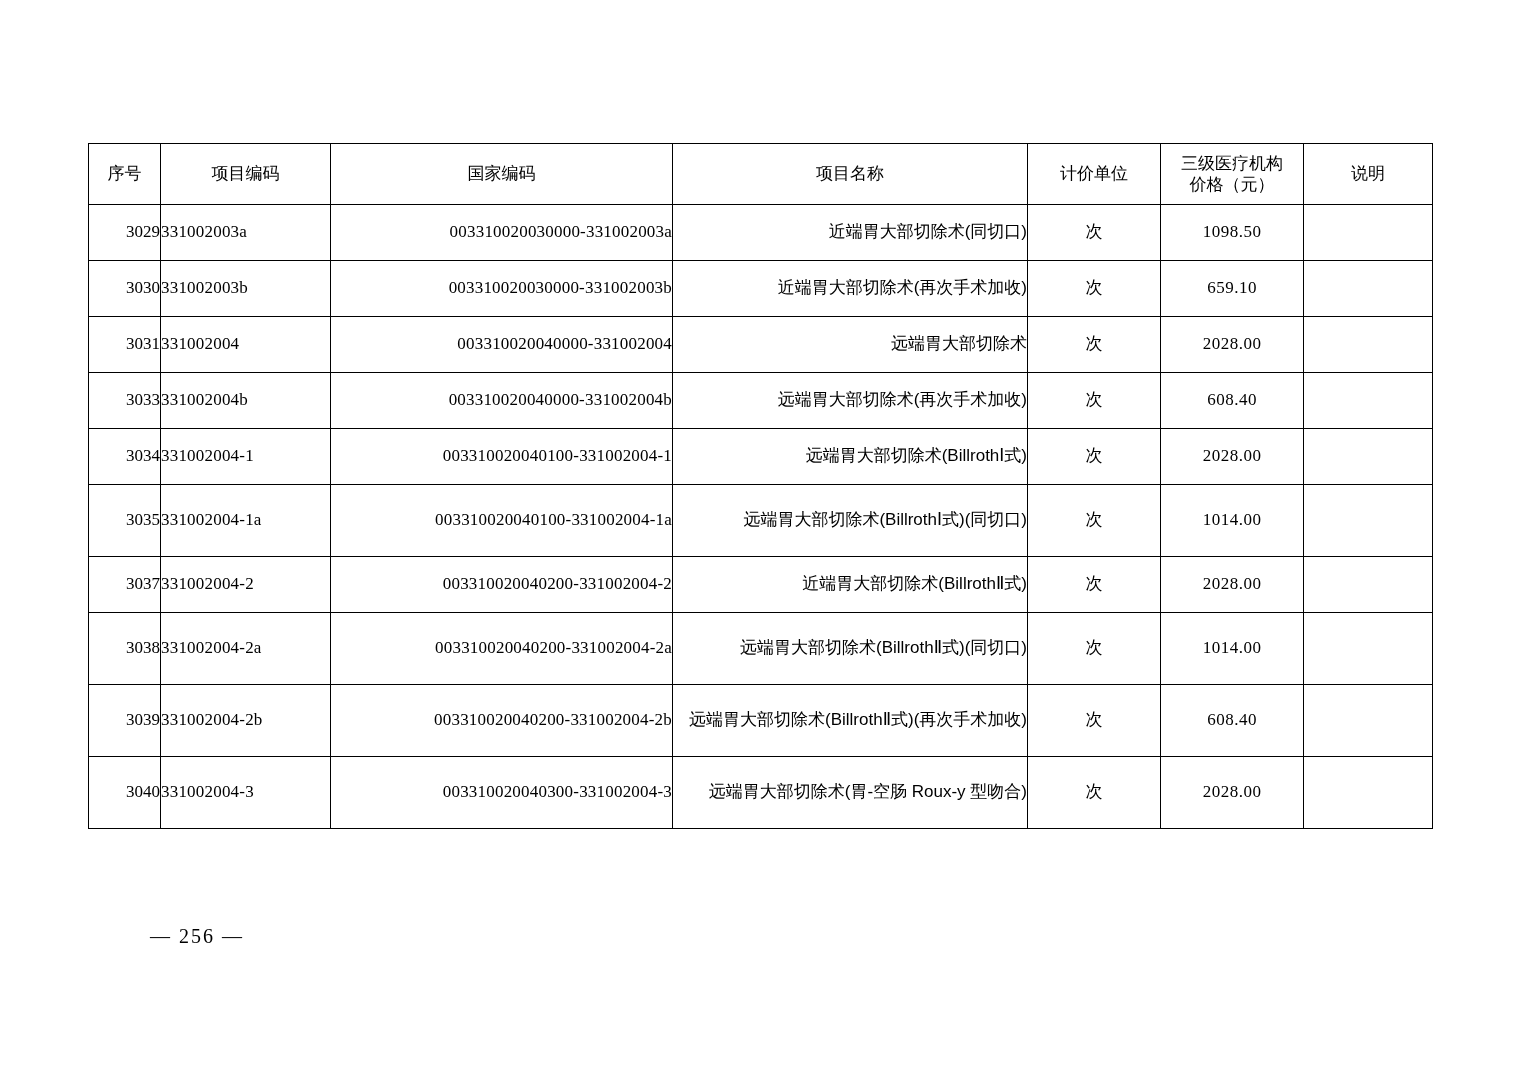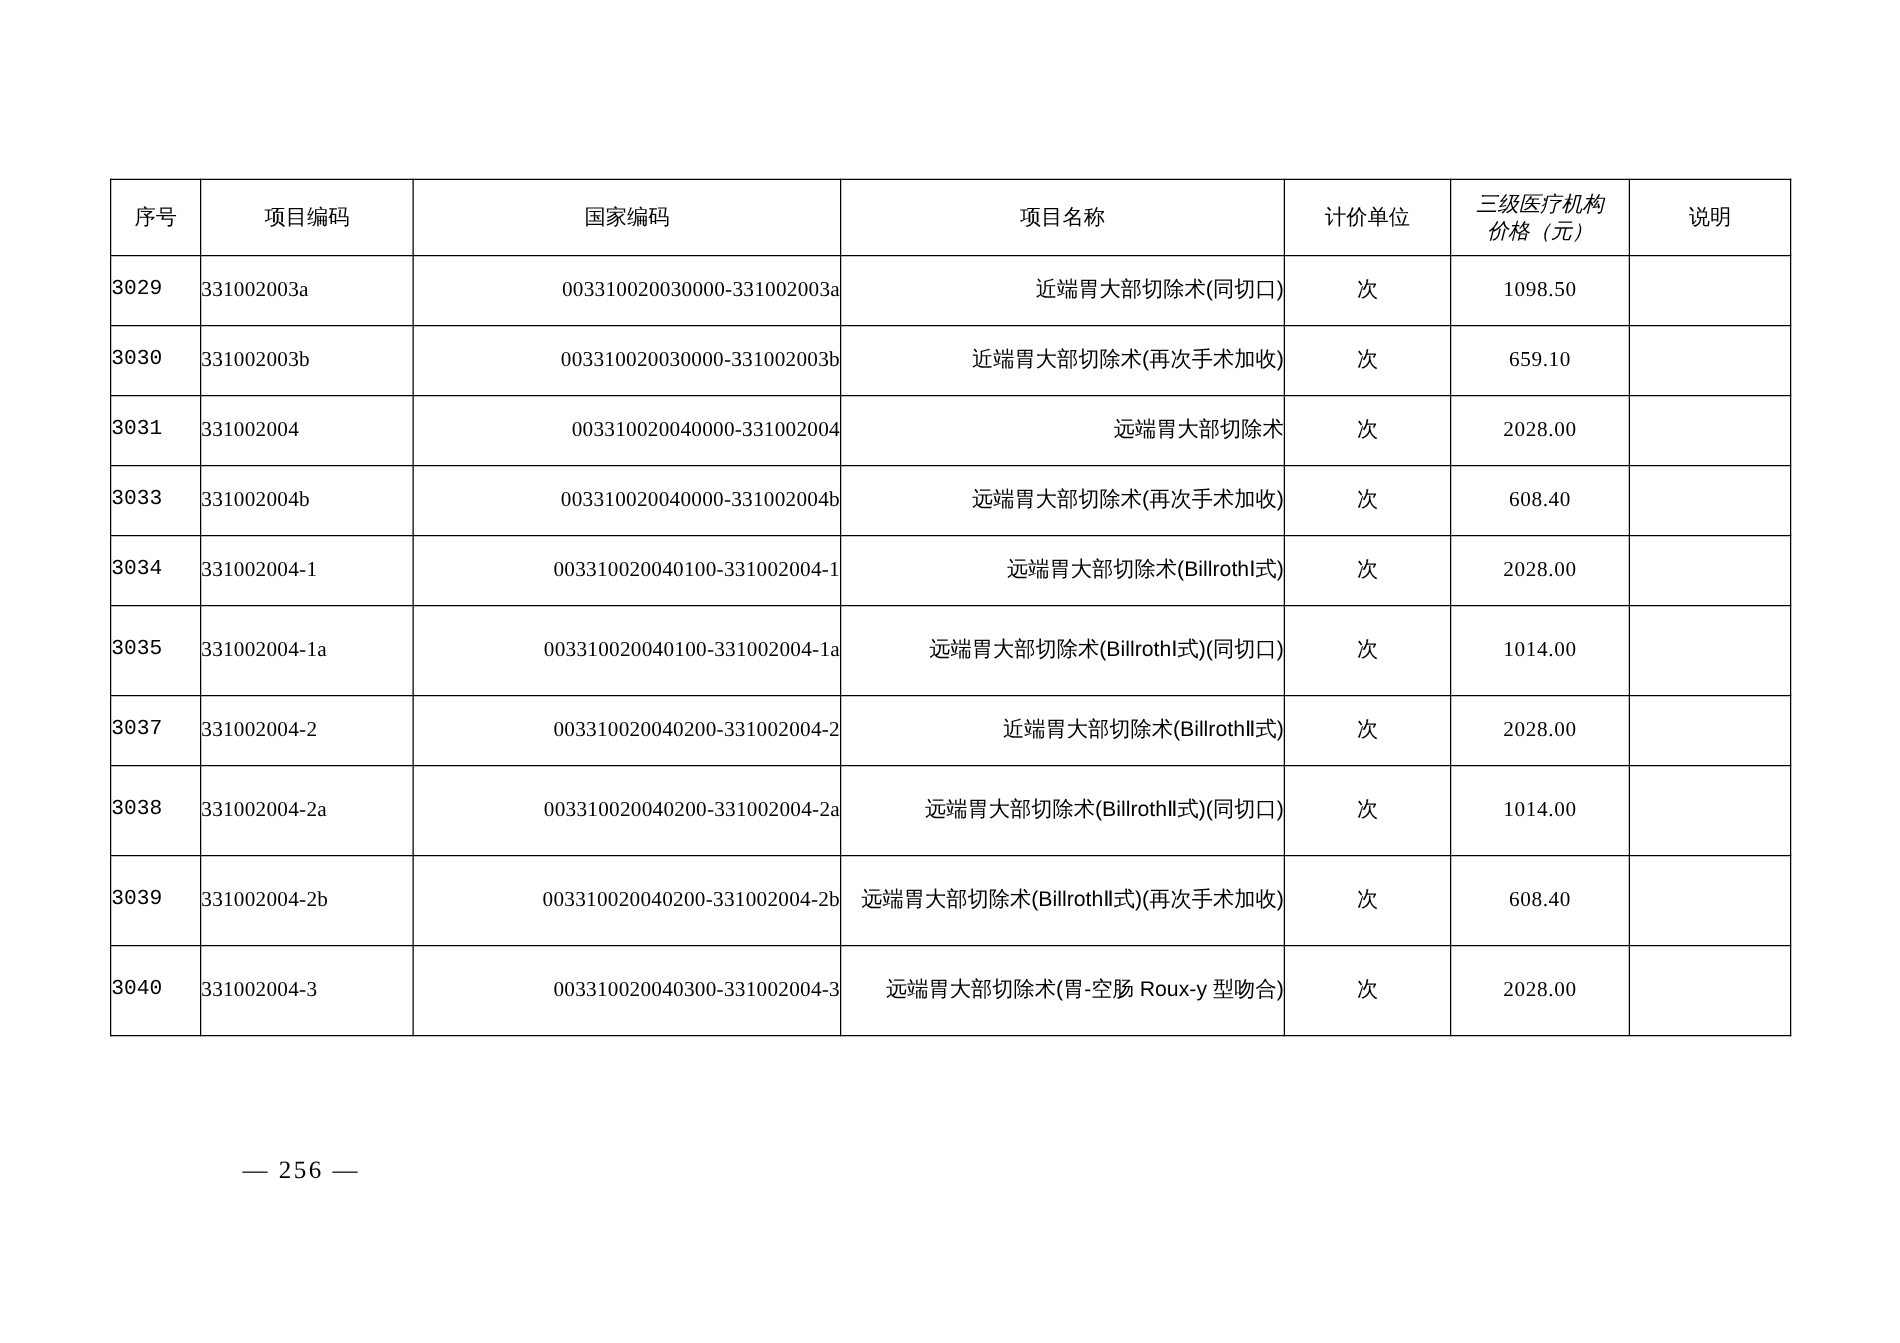--- a/index.html
+++ b/index.html
@@ -41,34 +41,34 @@
   thead th {
     height: 60px;
     text-align: center;
     font-size: 18px;
     font-family: "Liberation Sans", "DejaVu Sans", sans-serif;
     font-weight: normal;
   }
   thead th .hdr2 {
     display: block;
     line-height: 1.25;
-    font-style: italic;
   }
   
   col.c-seq   { width: 72px; }
   col.c-code  { width: 170px; }
   col.c-natl  { width: 342px; }
   col.c-name  { width: 355px; }
   col.c-unit  { width: 133px; }
   col.c-price { width: 143px; }
   col.c-note  { width: 129px; }
 
   td.seq {
+    text-align: right;
     padding-right: 10px;
-    font-family: Liberation Mono, monospace;
+    font-family: Liberation Serif, serif;
   }
   td.code {
     text-align: left;
     padding-left: 6px;
     font-family: "Liberation Serif", serif;
     letter-spacing: 0.2px;
   }
   td.natl {
     text-align: right;
     padding-left: 8px;
@@ -98,21 +98,20 @@
   tbody tr { height: 56px; }
   tbody tr.tall { height: 72px; }
 
   .page-number {
     position: absolute;
     left: 150px;
     top: 925px;
     font-size: 20px;
     font-family: "Liberation Serif", serif;
     letter-spacing: 2px;
-    margin-left: 44px;
   }
 </style>
 </head>
 <body>
 
 <div class="page">
 
   <table class="price-table">
     <colgroup>
       <col class="c-seq">

